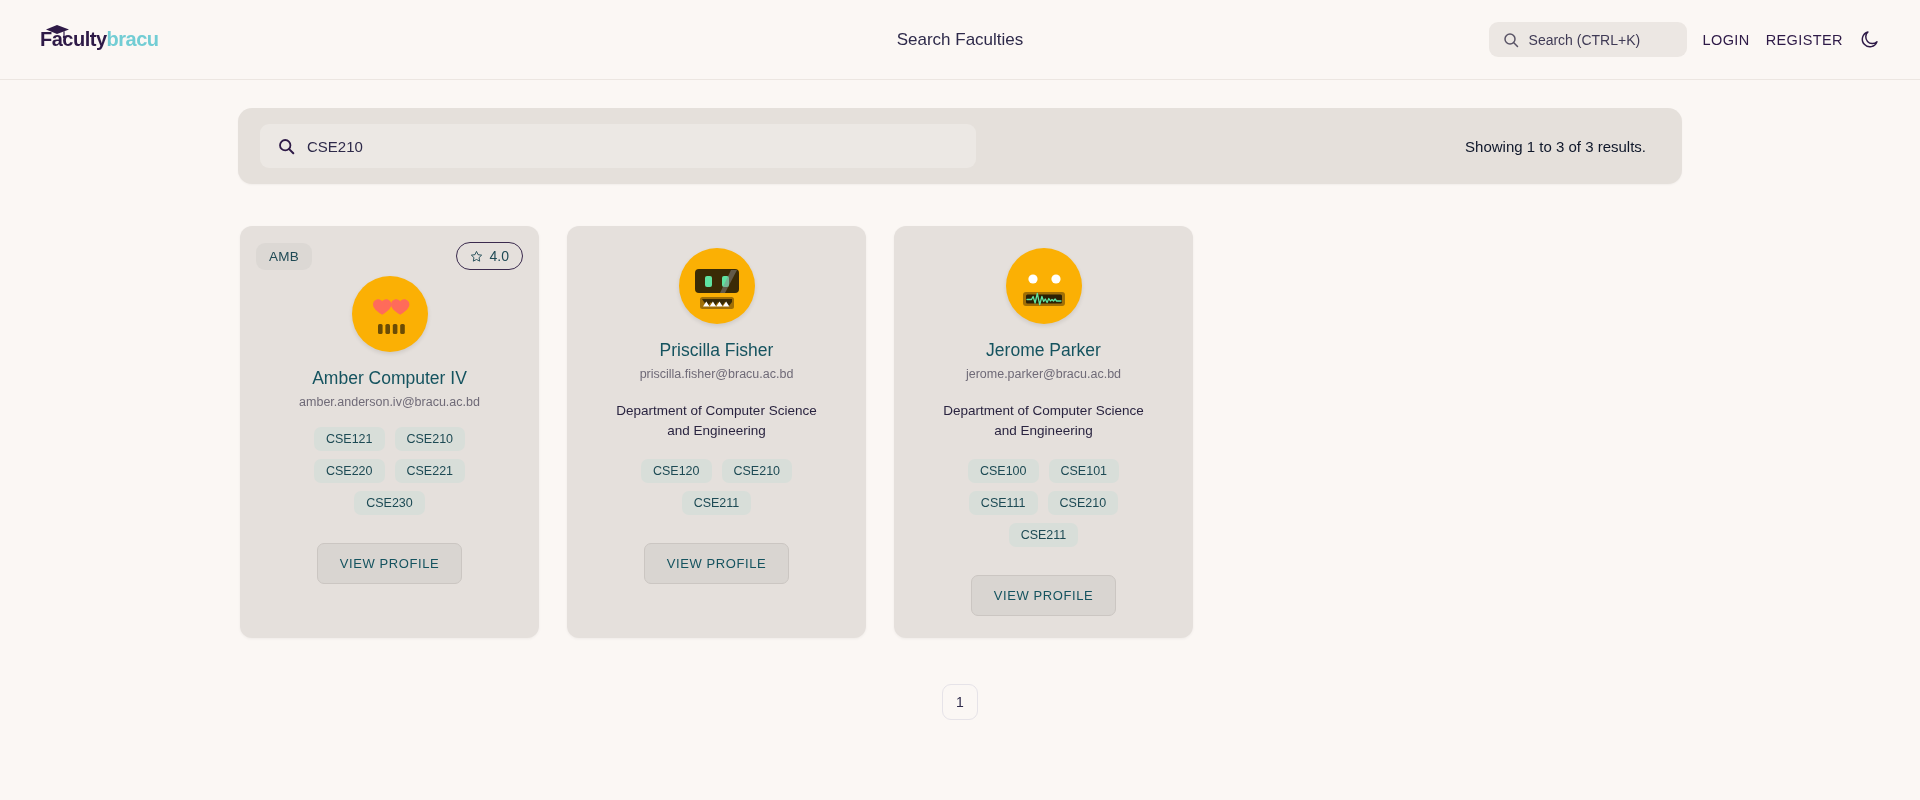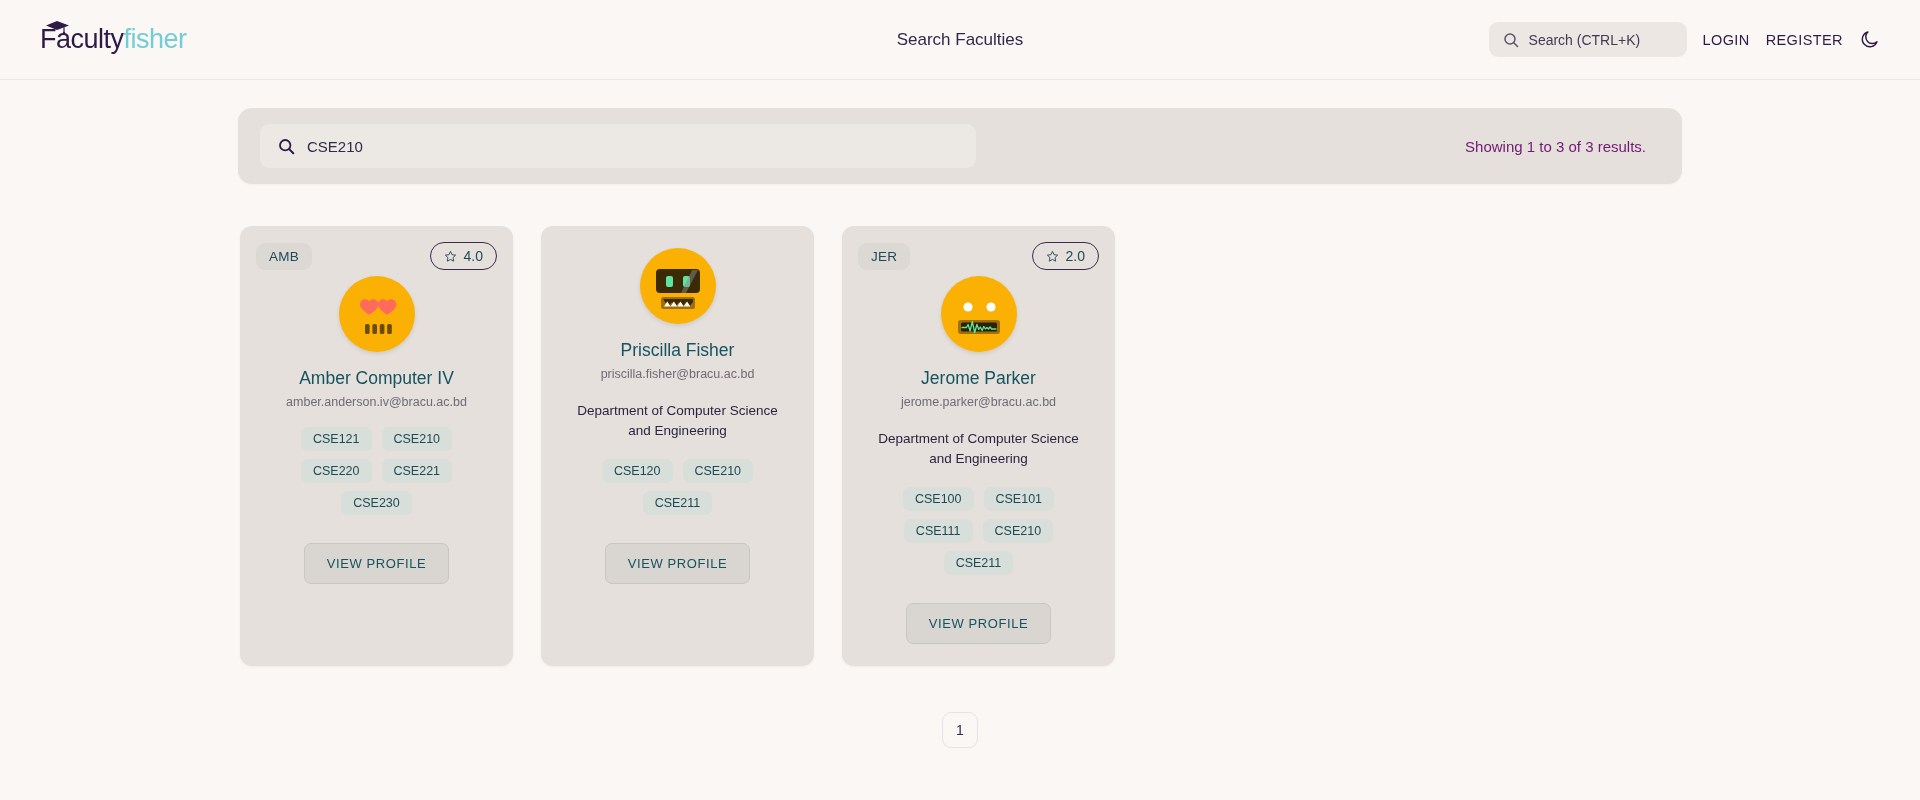--- a/index.html
+++ b/index.html
@@ -21,22 +21,22 @@
     height: 80px;
     background: #fbf7f4;
     border-bottom: 1px solid #ece6e1;
     display: flex;
     align-items: center;
     padding: 0 40px;
   }
   .logo {
     display: flex;
     align-items: center;
-    font-size: 27px;
-    font-weight: normal;
+    font-size: 20px;
+    font-weight: bold;
     letter-spacing: -0.5px;
     position: relative;
     cursor: pointer;
   }
   .logo .cap {
     position: absolute;
     left: 5px;
     top: -4px;
     width: 26px;
     height: 16px;
@@ -99,35 +99,35 @@
     display: flex;
     align-items: center;
     gap: 12px;
     padding: 0 18px;
     cursor: text;
   }
   .search-input-wrap .val { font-size: 15px; color: #2e2a4a; }
   .results-count {
     margin-left: auto;
     font-size: 15px;
-    color: #701a75;
+    color: #0f172a;
     padding-right: 14px;
   }
 
   
   .cards {
     margin: 42px auto 0 auto;
     width: 1444px;
     display: flex;
     gap: 28px;
     justify-content: flex-start;
     padding-left: 2px;
   }
   .card {
-    width: 273px;
+    width: 299px;
     background: #e5e0dc;
     border-radius: 12px;
     padding: 16px 16px 22px 16px;
     display: flex;
     flex-direction: column;
     align-items: center;
     box-shadow: 0 1px 3px rgba(0,0,0,.05);
   }
   .card-top {
     width: 100%;
@@ -245,21 +245,21 @@
 
 <div class="header">
 
   <div class="logo">
     <svg class="cap" viewBox="0 0 26 16">
       <path d="M1 5.5 L12 1 L24 5.5 L12 10 Z" fill="#2e1a47"></path>
       <path d="M19 7.2 L19 12.5" stroke="#2e1a47" stroke-width="1.2" fill="none"></path>
       <circle cx="19" cy="13" r="1.2" fill="#2e1a47"></circle>
     </svg>
     <span class="logo-a">Faculty</span>
-      <span class="logo-b">fisher</span>
+      <span class="logo-b">bracu</span>
   </div>
 
   <div class="header-center">Search Faculties</div>
 
   <div class="header-right">
     <div class="hsearch">
       <svg width="16" height="16" viewBox="0 0 16 16">
         <circle cx="7" cy="7" r="5" fill="none" stroke="#5a5466" stroke-width="1.5"></circle>
         <line x1="10.8" y1="10.8" x2="14.5" y2="14.5" stroke="#5a5466" stroke-width="1.5" stroke-linecap="round"></line>
       </svg>
@@ -338,29 +338,20 @@
     <div class="dept">Department of Computer Science and Engineering</div>
     <div class="courses">
       <span class="course">CSE120</span>
       <span class="course">CSE210</span>
       <span class="course">CSE211</span>
     </div>
     <button class="view-btn">VIEW PROFILE</button>
   </div>
 
   <div class="card">
-    <div class="card-top">
-      <span class="initials">JER</span>
-      <span class="rating">
-        <svg width="13" height="13" viewBox="0 0 24 24">
-          <path d="M12 2.6l2.9 6 6.6.9-4.8 4.6 1.2 6.5-5.9-3.1-5.9 3.1 1.2-6.5L2.5 9.5l6.6-.9z" fill="none" stroke="#1f4a55" stroke-width="1.7" stroke-linejoin="round"></path>
-        </svg>
-        <span>2.0</span>
-      </span>
-    </div>
     <div class="avatar">
       <svg width="76" height="76" viewBox="0 0 76 76">
         <circle cx="27" cy="31" r="4.6" fill="#ffffff"></circle>
         <circle cx="50" cy="31" r="4.6" fill="#ffffff"></circle>
         <rect x="17" y="44" width="42" height="14" rx="3" fill="#a06f06"></rect>
         <rect x="20" y="46.5" width="36" height="9" rx="1.5" fill="#2b2105"></rect>
         <path d="M21 51.5 h4.5 l1.6-3 2 6.5 2.2-9.5 2.4 11 2.2-8 1.8 5 1.6-2.5 1.8 3.5 1.7-4 1.6 2.5 1.6-1.5 1.5 1.5 1.6-2 1.5 2 h4.4" fill="none" stroke="#5fe3a1" stroke-width="1.3" stroke-linejoin="round" stroke-linecap="round"></path>
       </svg>
     </div>
     <div class="name">Jerome Parker</div>

